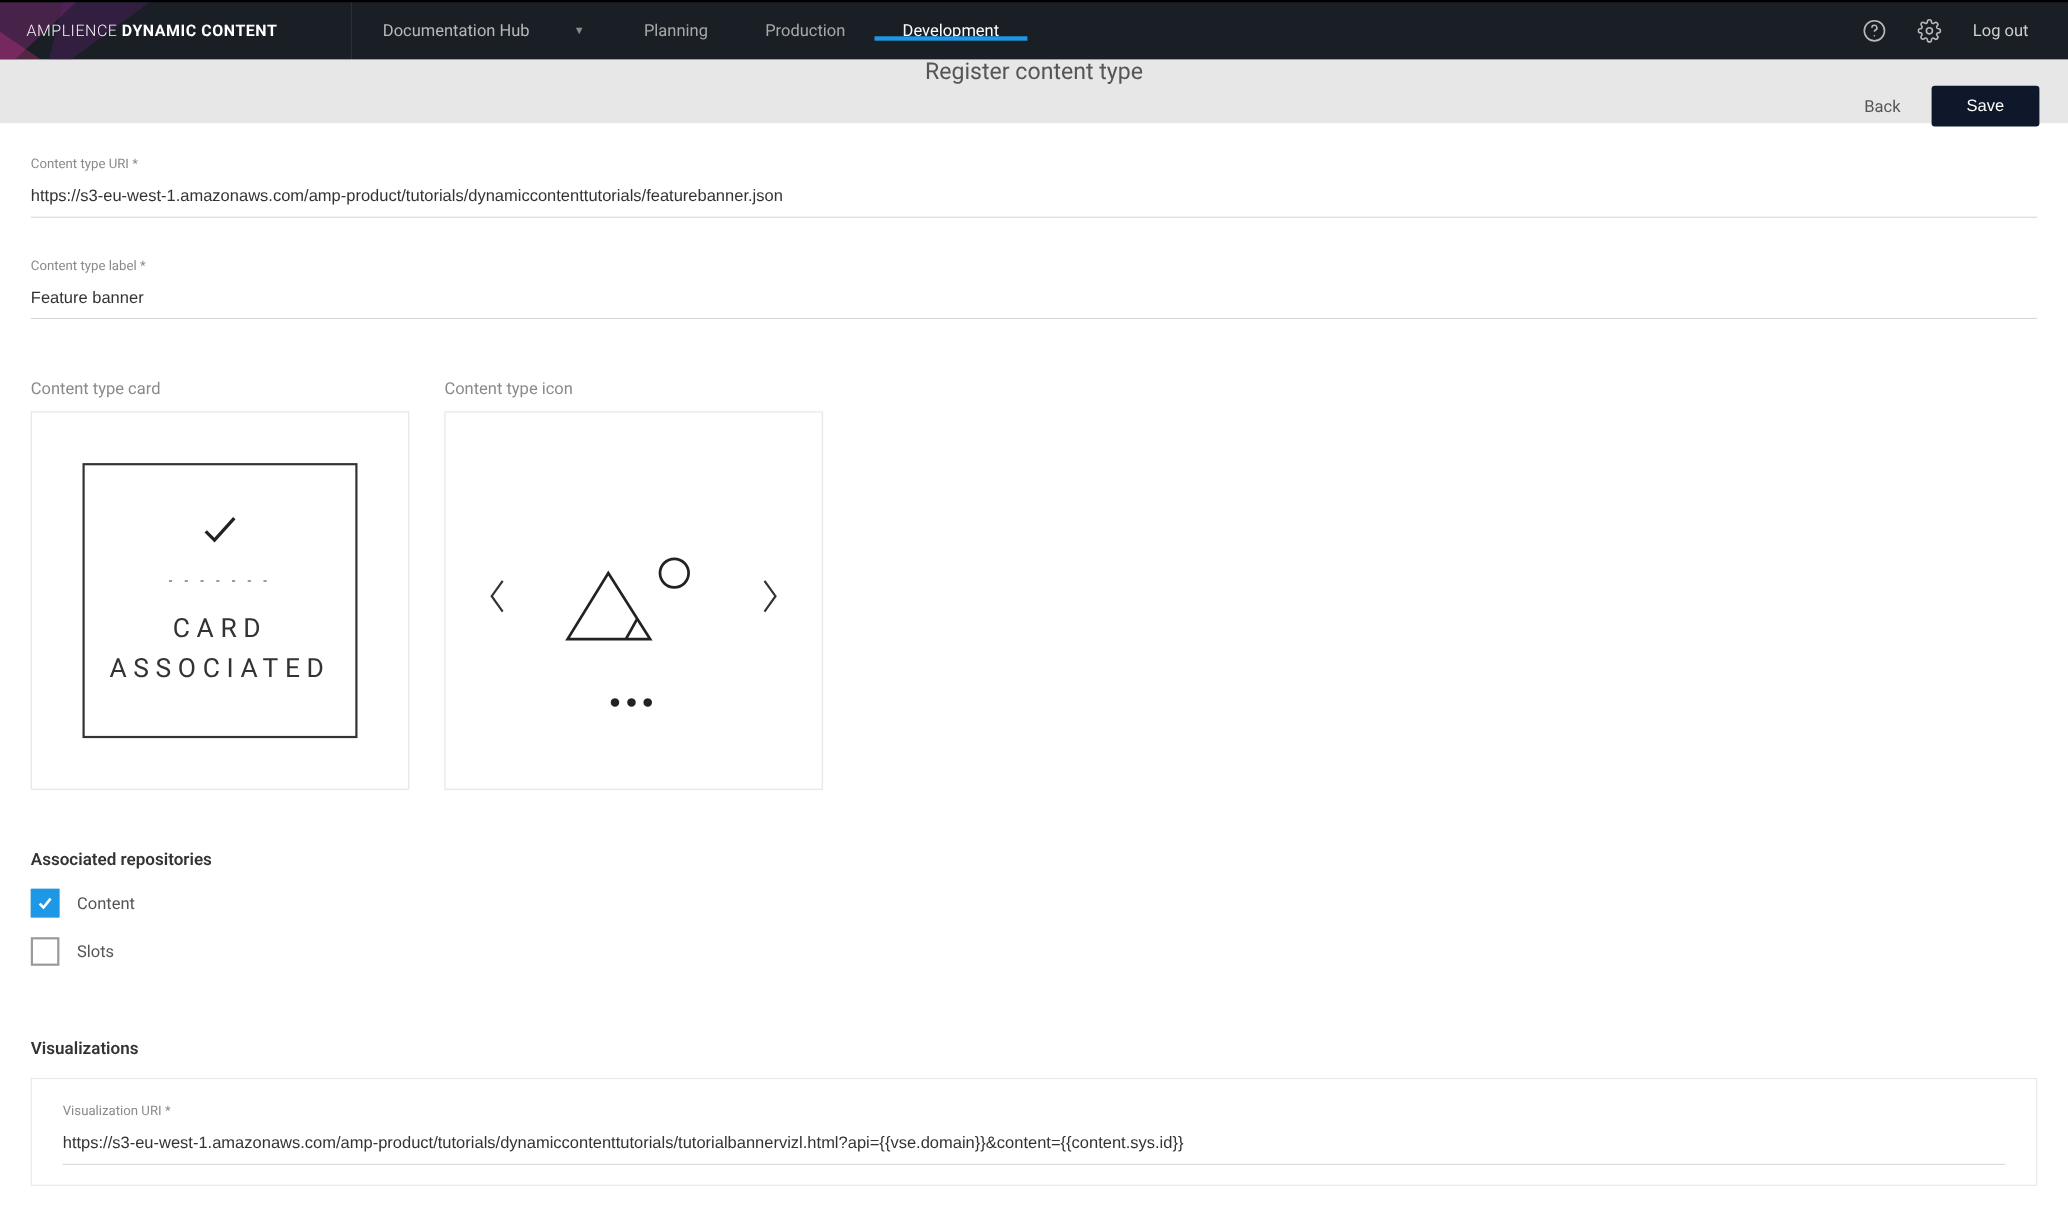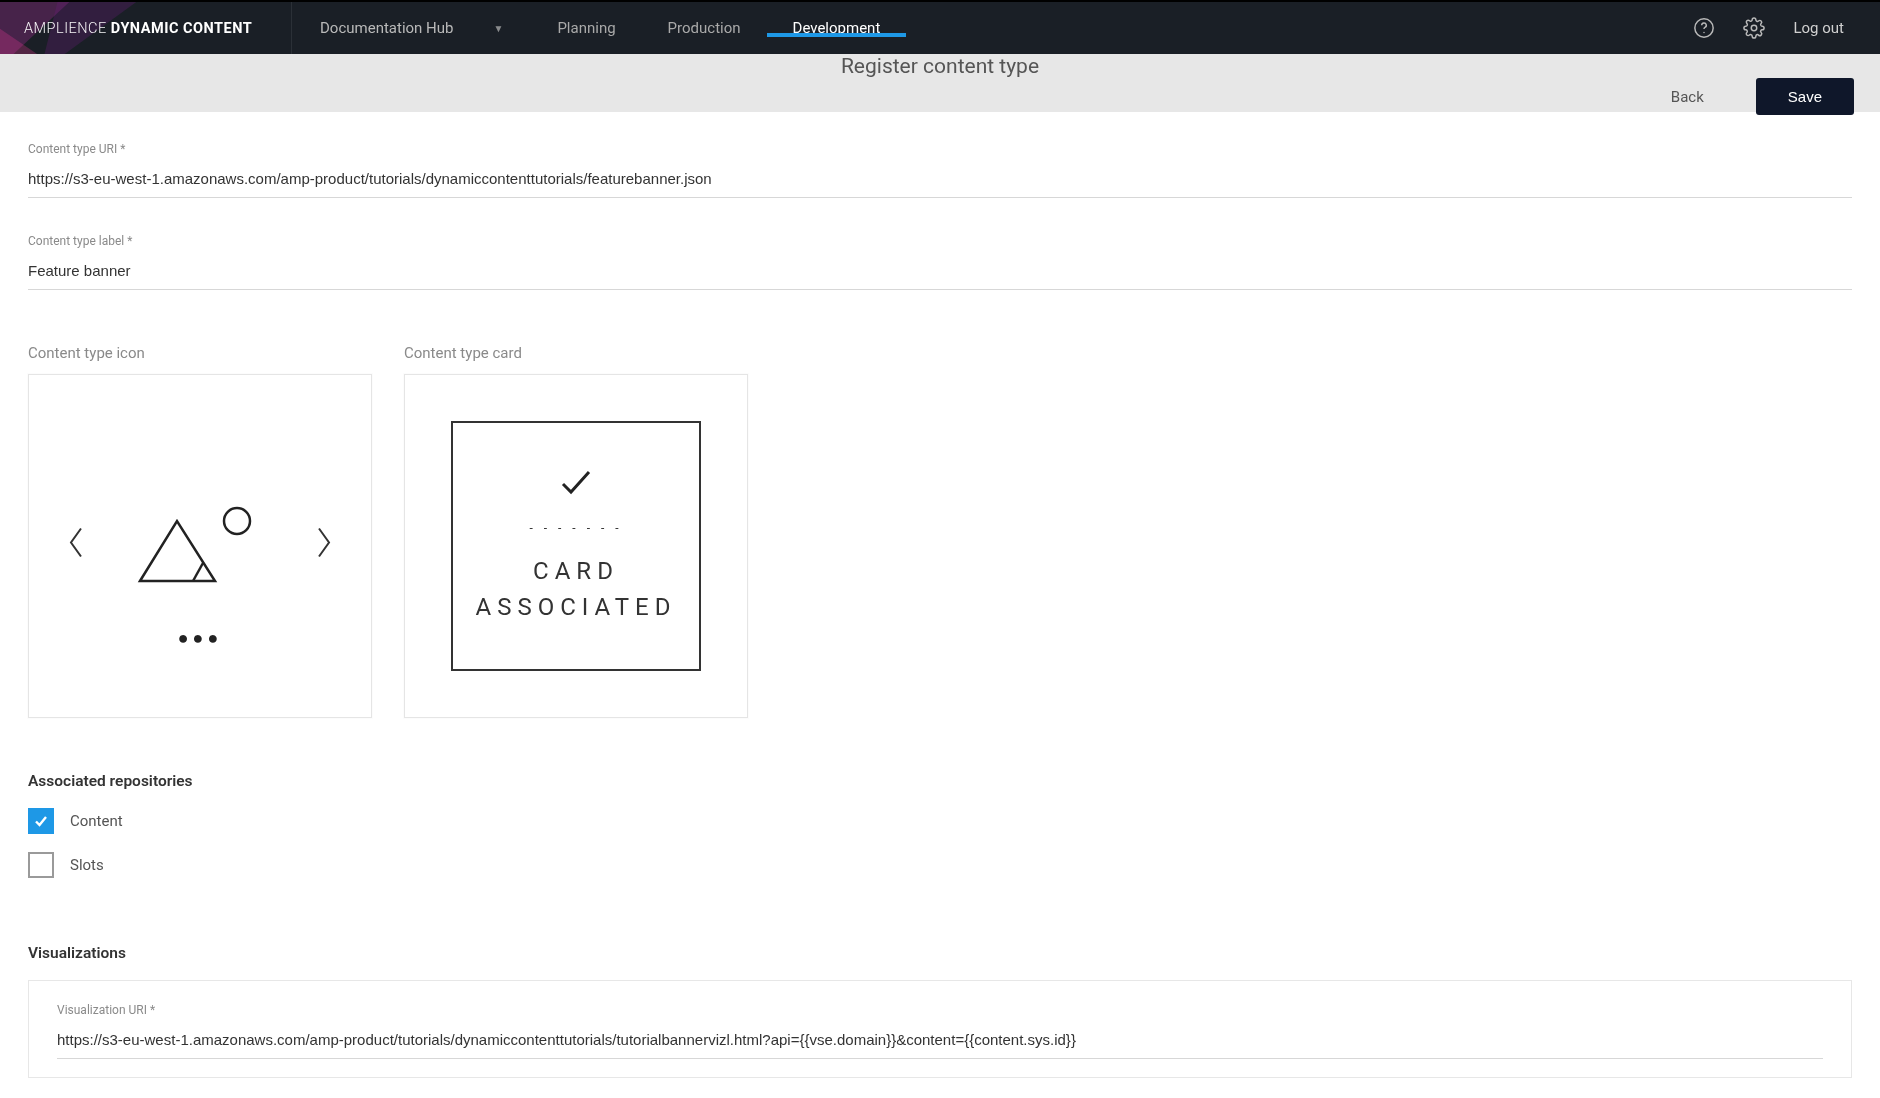--- a/index.html
+++ b/index.html
@@ -25,21 +25,21 @@
   .brand {
     padding: 0 24px;
     height: 100%;
     display: flex;
     align-items: center;
     border-right: 1px solid rgba(255,255,255,0.08);
     font-size: 14.5px;
     letter-spacing: 0.5px;
     color: #fff;
     z-index: 2;
-    width: 292px;
+    width: 320px;
   }
   .brand .light { font-weight: 300; opacity: 0.95; }
   .brand .bold { font-weight: 700; margin-left: 4px; }
   .hub {
     display: flex;
     align-items: center;
     padding: 0 28px;
     height: 100%;
     color: #b9b9b9;
     font-size: 15px;
@@ -90,21 +90,21 @@
   }
   .page-title {
     font-size: 21px;
     font-weight: 400;
     color: #555;
   }
   .subheader-actions {
     margin-left: auto;
     display: flex;
     align-items: center;
-    gap: 52px;
+    gap: 28px;
   }
   .back-link { font-size: 15px; color: #555; cursor: pointer; }
   .save-btn {
     background: #0f172a;
     color: #fff;
     border: none;
     padding: 10px 32px;
     font-size: 15px;
     border-radius: 3px;
     cursor: pointer;
@@ -231,20 +231,38 @@
     <label class="field-label">Content type URI *</label>
     <input class="text-input" type="text" value="https://s3-eu-west-1.amazonaws.com/amp-product/tutorials/dynamiccontenttutorials/featurebanner.json" style="">
   </div>
 
   <div class="field">
     <label class="field-label">Content type label *</label>
     <input class="text-input" type="text" value="Feature banner" style="">
   </div>
 
   <div class="section-row">
+
+    <div class="section-col">
+      <span class="section-label">Content type card</span>
+      <div class="card-box">
+        <div class="inner-card">
+          <span class="check">
+            <svg width="34" height="28" viewBox="0 0 34 28" fill="none" stroke="#222" stroke-width="3">
+              <polyline points="4,16 12,24 30,4"></polyline>
+            </svg>
+          </span>
+          <span class="dash">- - - - - - -</span>
+          <div class="card-text">
+            <div>CARD</div>
+            <div>ASSOCIATED</div>
+          </div>
+        </div>
+      </div>
+    </div>
 
     <div class="section-col">
       <span class="section-label">Content type icon</span>
       <div class="card-box">
         <span class="chev left">
           <svg width="22" height="36" viewBox="0 0 22 36" fill="none" stroke="#333" stroke-width="2">
             <polyline points="16,4 6,18 16,32"></polyline>
           </svg>
         </span>
         <span>
@@ -256,38 +274,20 @@
         </span>
         <span class="chev right">
           <svg width="22" height="36" viewBox="0 0 22 36" fill="none" stroke="#333" stroke-width="2">
             <polyline points="6,4 16,18 6,32"></polyline>
           </svg>
         </span>
         <span class="dots">●●●</span>
       </div>
     </div>
 
-    <div class="section-col">
-      <span class="section-label">Content type card</span>
-      <div class="card-box">
-        <div class="inner-card">
-          <span class="check">
-            <svg width="34" height="28" viewBox="0 0 34 28" fill="none" stroke="#222" stroke-width="3">
-              <polyline points="4,16 12,24 30,4"></polyline>
-            </svg>
-          </span>
-          <span class="dash">- - - - - - -</span>
-          <div class="card-text">
-            <div>CARD</div>
-            <div>ASSOCIATED</div>
-          </div>
-        </div>
-      </div>
-    </div>
-
   </div>
 
   <div class="assoc-section">
     <div class="section-heading">Associated repositories</div>
 
     <div class="checkbox-row">
       <div class="cb checked">
         <svg width="16" height="16" viewBox="0 0 16 16" fill="none" stroke="#fff" stroke-width="2.4">
           <polyline points="3,8.5 6.5,12 13,4"></polyline>
         </svg>

